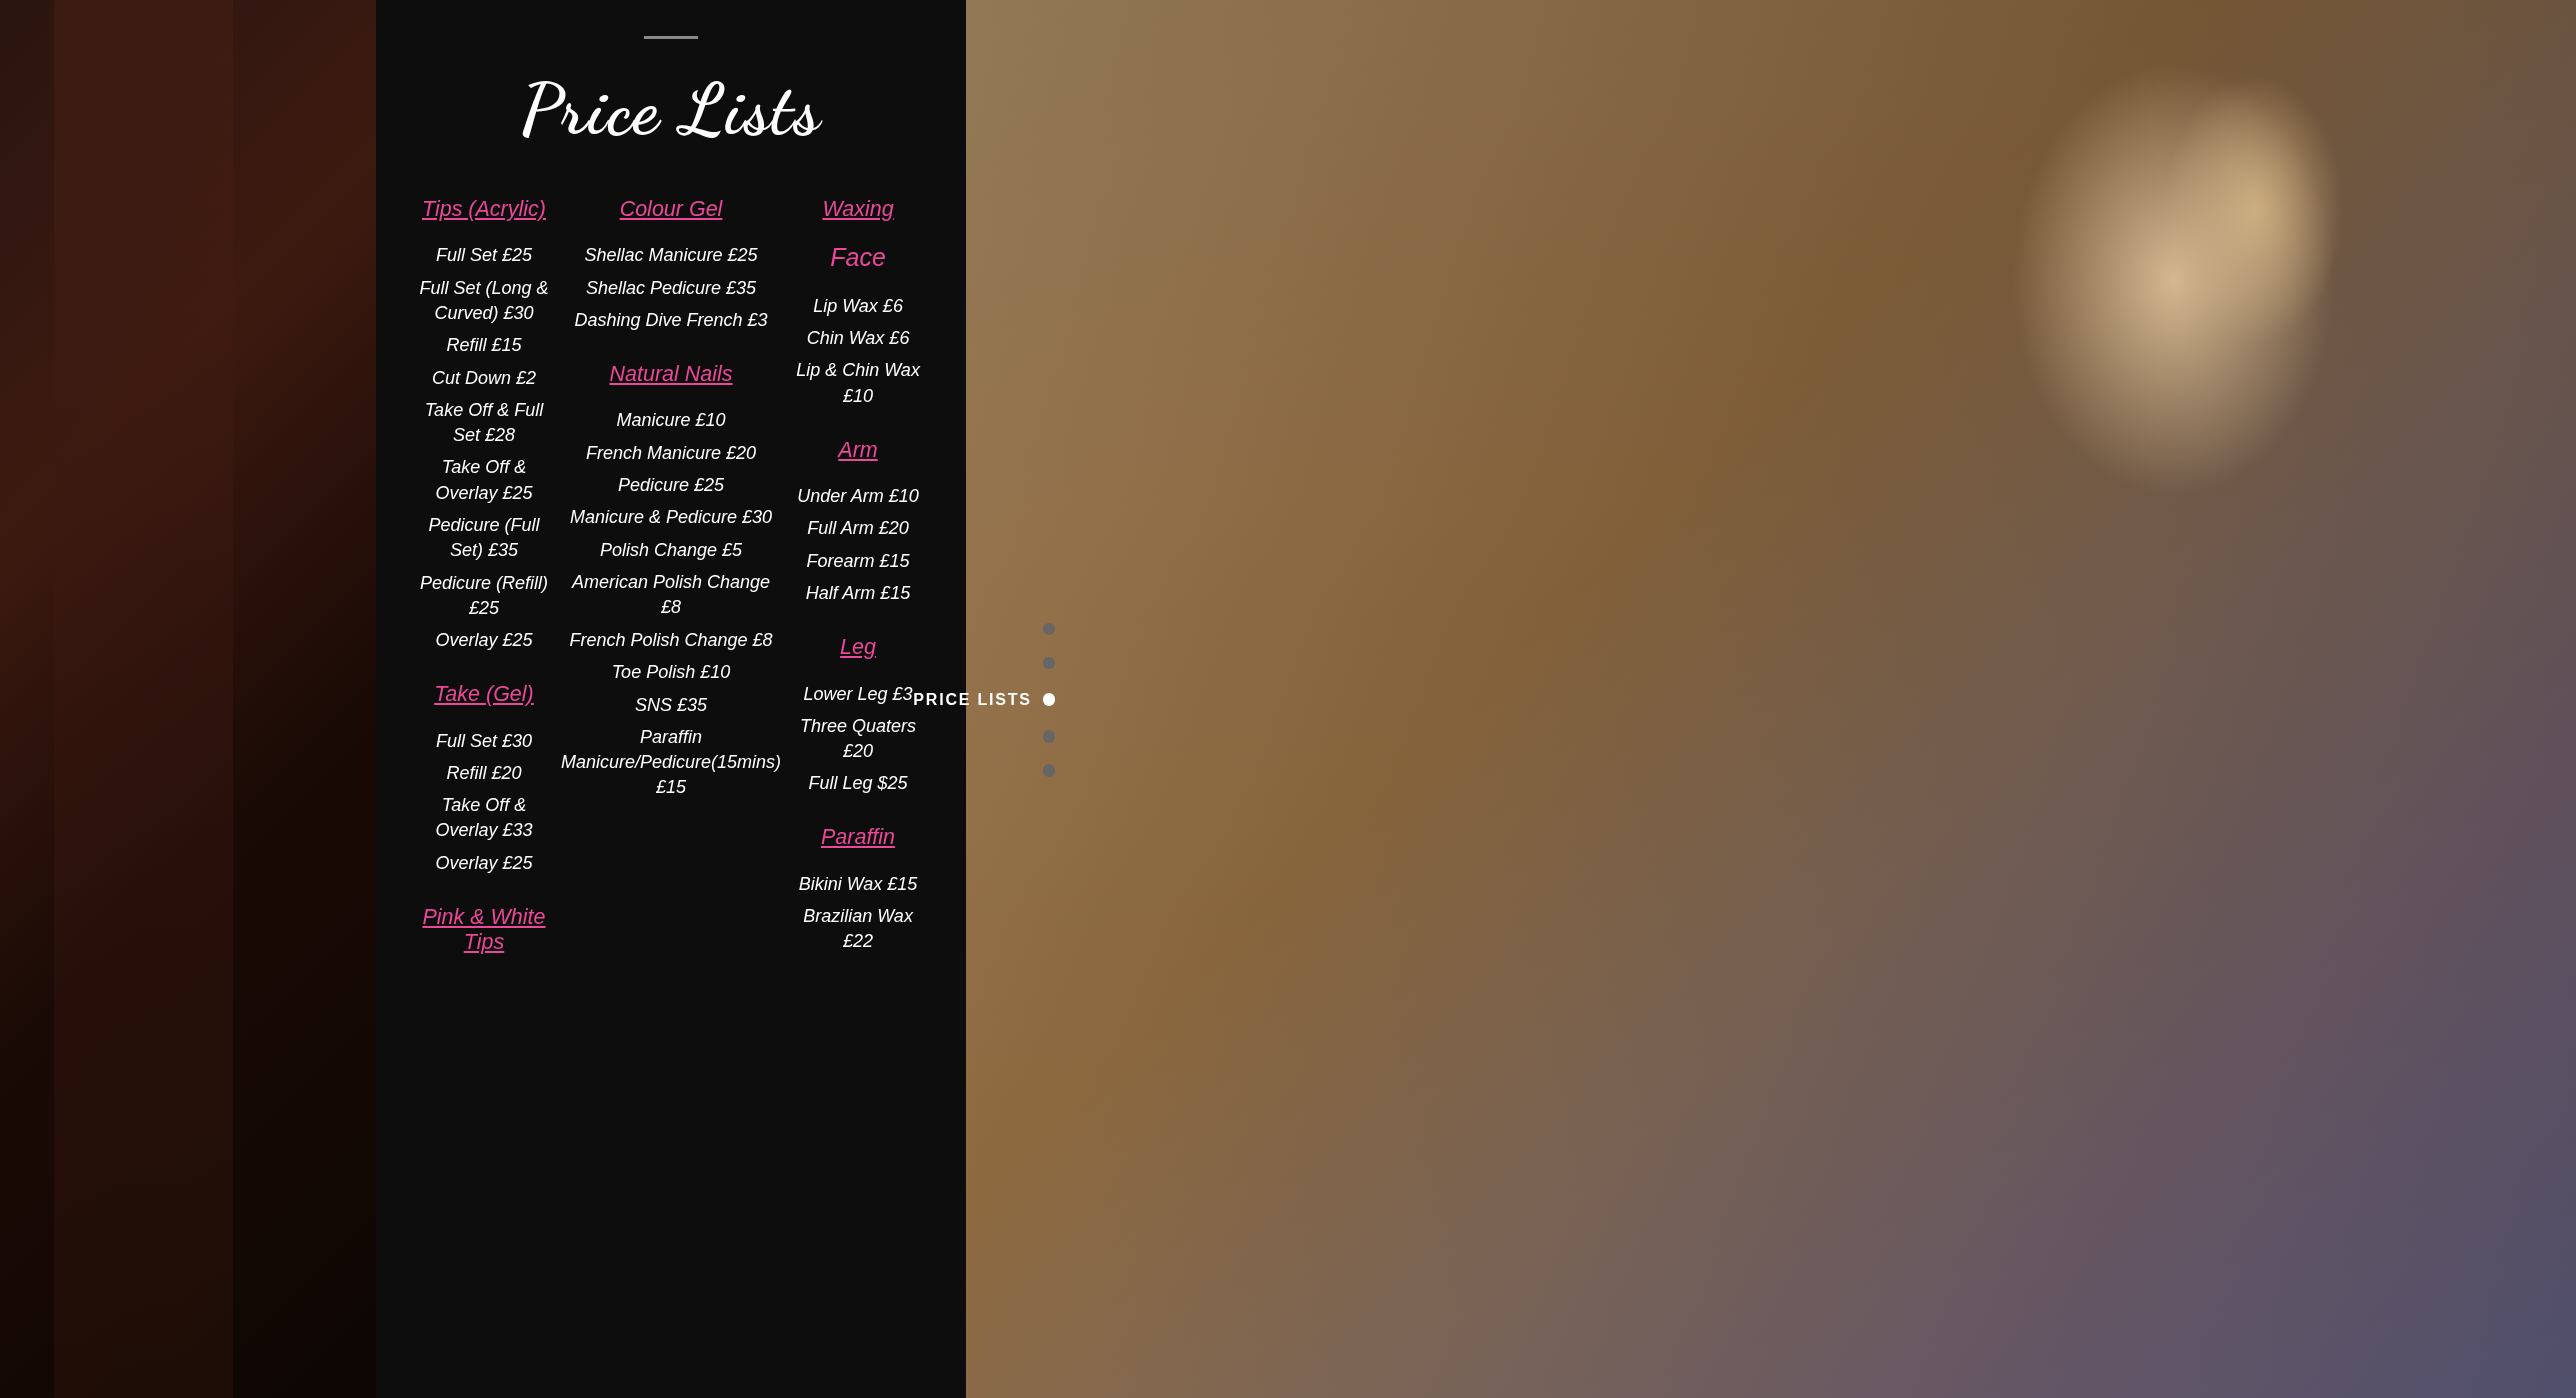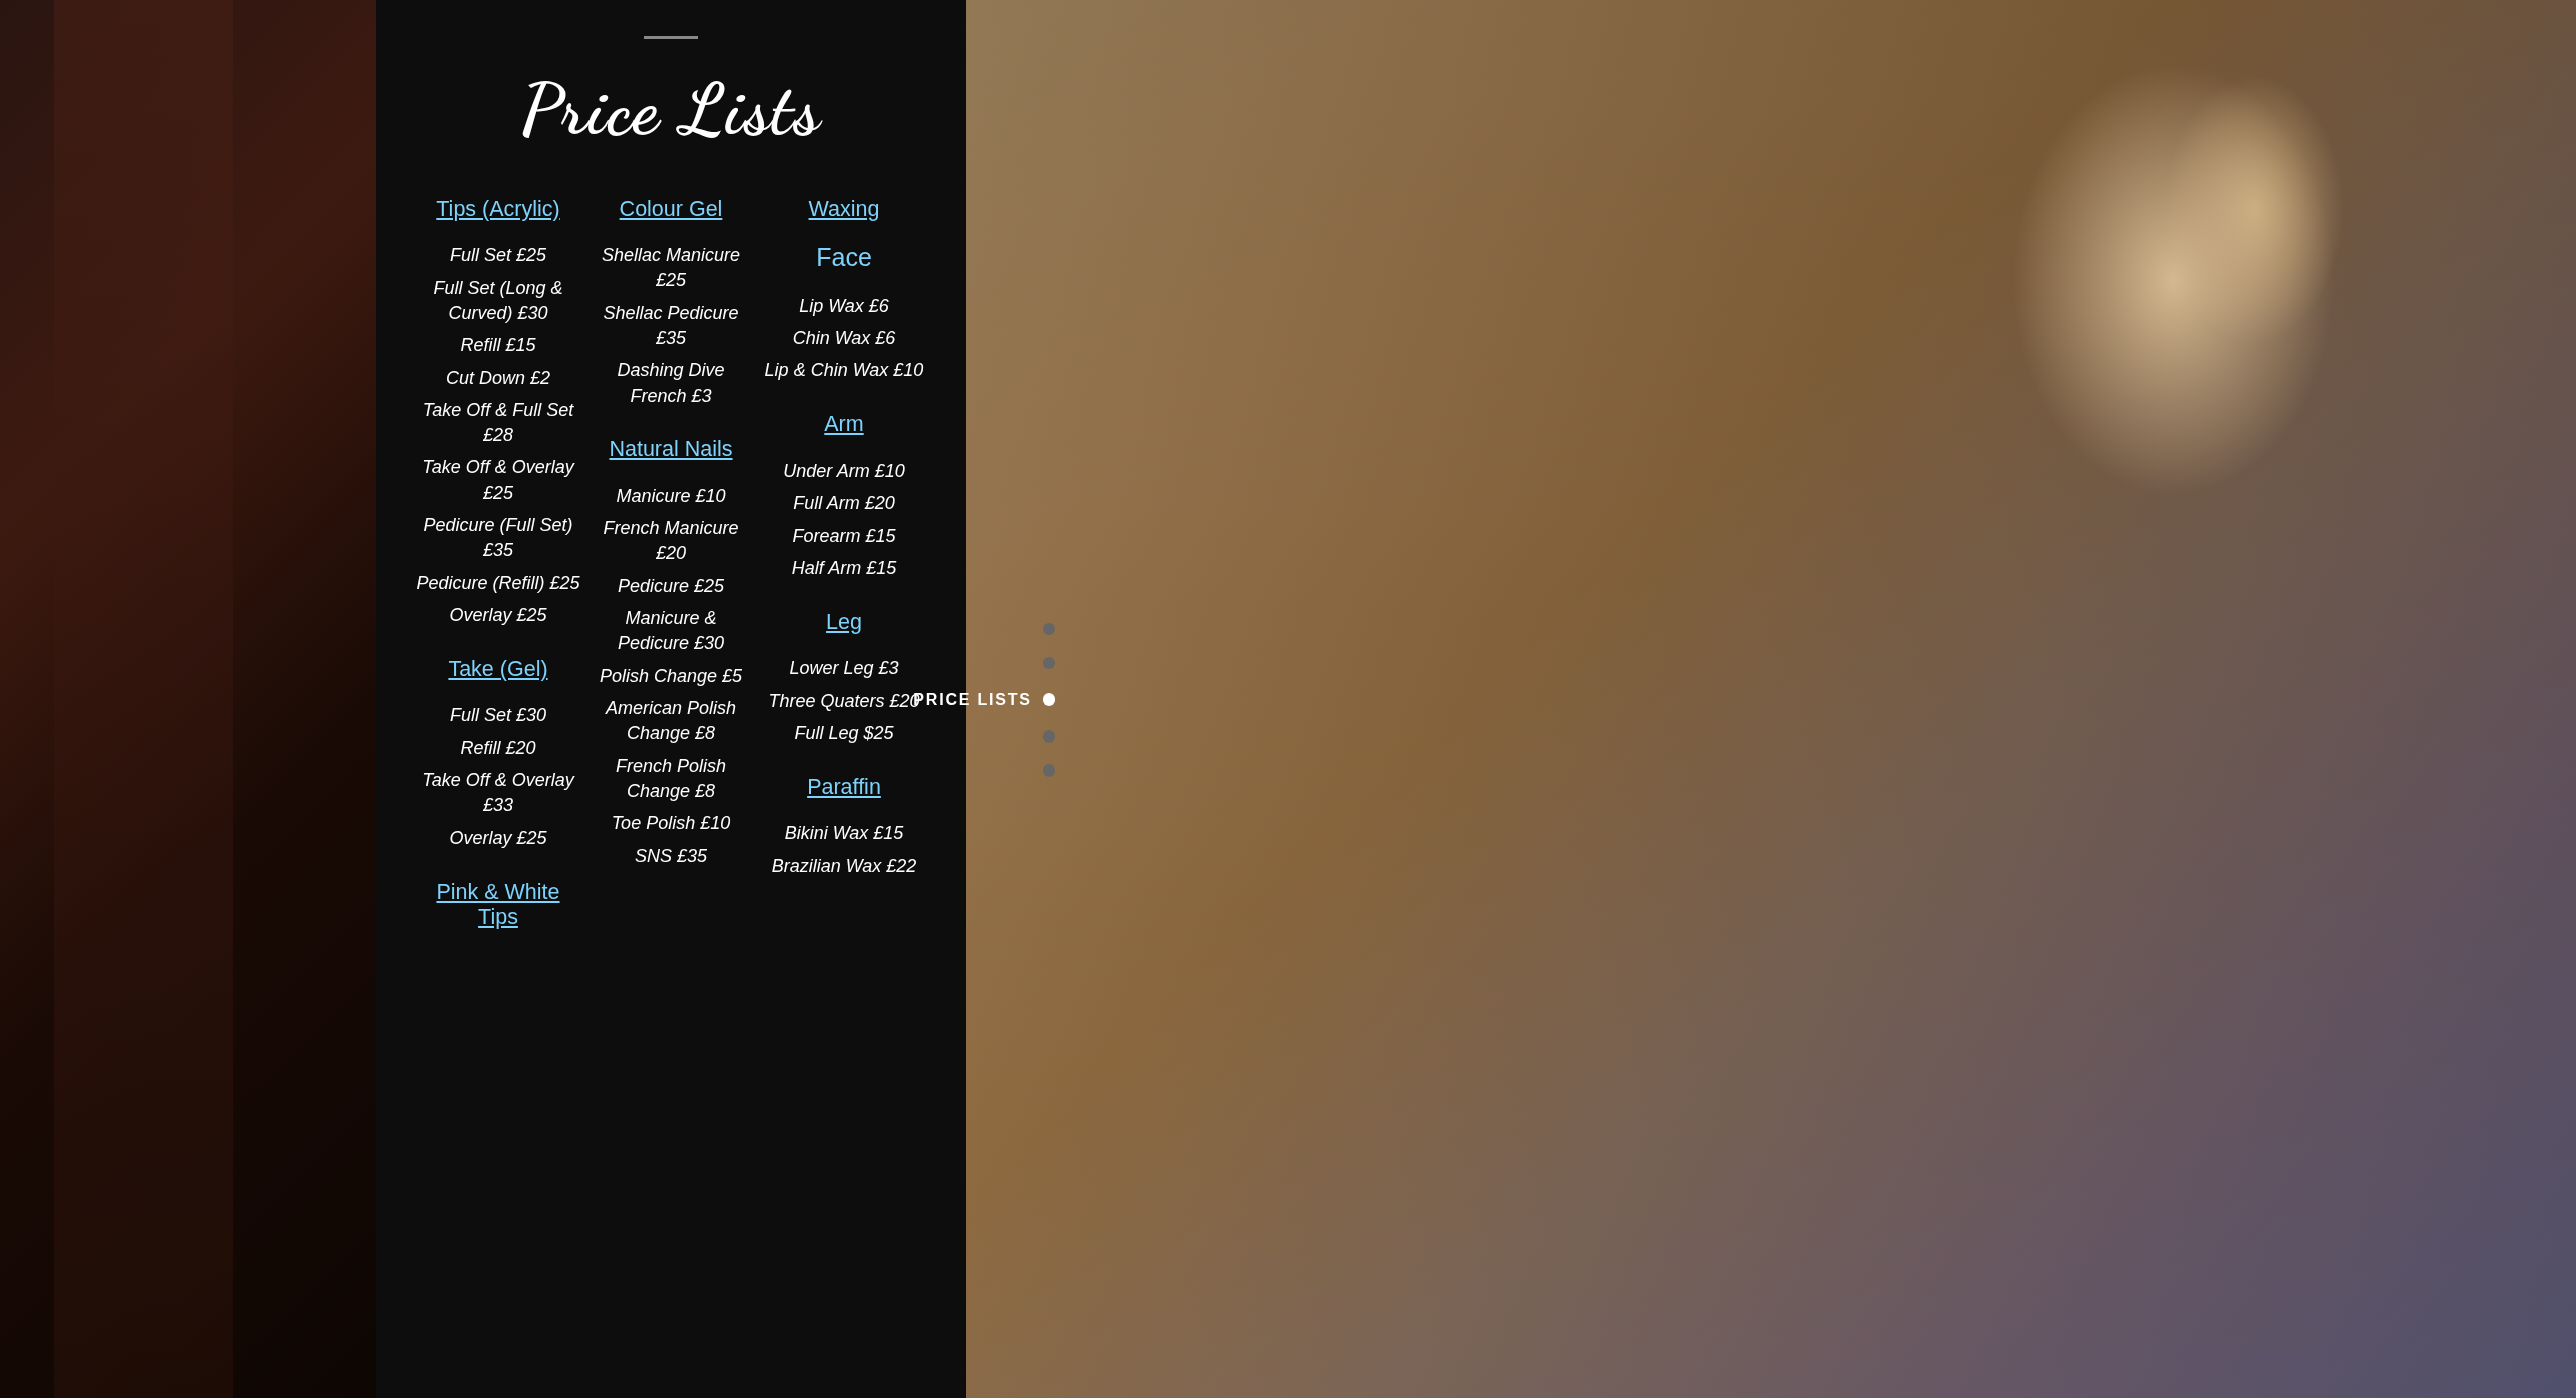--- a/index.html
+++ b/index.html
@@ -102,25 +102,26 @@
     .column {
       display: flex;
       flex-direction: column;
       align-items: center;
       flex: 1;
       padding: 0 4.5px;
     }
 
     .section-heading {
       font-size: 21.5px;
-      color: #7dd3fc;
+      color: #ec4899;
       text-align: center;
       text-decoration: underline;
       margin-bottom: 21.5px;
       font-weight: normal;
+      font-style: italic;
     }
 
     .price-item {
       font-size: 18px;
       color: #ffffff;
       text-align: center;
       margin-bottom: 7.2px;
       line-height: 1.4;
       font-style: italic;
     }
@@ -238,20 +239,21 @@
       <div class="section-heading">Natural Nails</div>
       <div class="price-item">Manicure £10</div>
       <div class="price-item">French Manicure £20</div>
       <div class="price-item">Pedicure £25</div>
       <div class="price-item">Manicure &amp; Pedicure £30</div>
       <div class="price-item">Polish Change £5</div>
       <div class="price-item">American Polish Change £8</div>
       <div class="price-item">French Polish Change £8</div>
       <div class="price-item">Toe Polish £10</div>
       <div class="price-item">SNS £35</div>
+      <div class="price-item">Paraffin Manicure/Pedicure(15mins) £15</div>
     </div>
 
     <div class="column">
       <div class="section-heading">Waxing</div>
       <div class="section-heading" style="text-decoration:none; font-size:25px;">Face</div>
       <div class="price-item">Lip Wax £6</div>
       <div class="price-item">Chin Wax £6</div>
       <div class="price-item">Lip &amp; Chin Wax £10</div>
 
       <div class="section-gap"></div>

